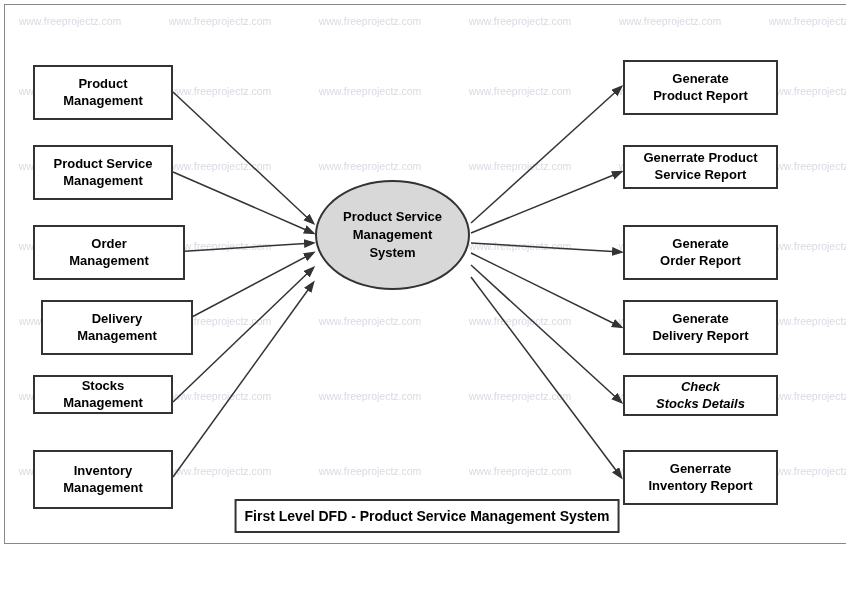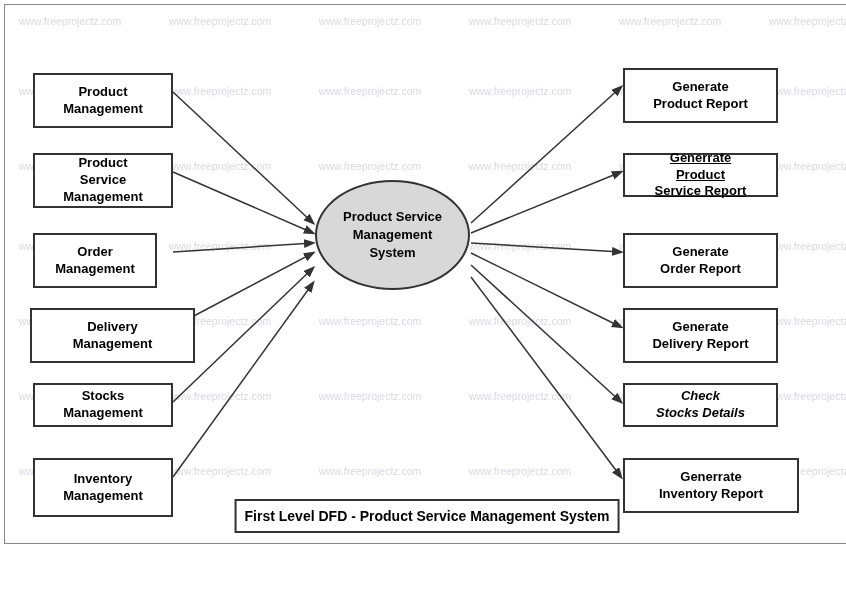--- a/index.html
+++ b/index.html
@@ -37,22 +37,21 @@
       position: absolute;
       border: 2px solid #333;
       background: #fff;
       text-align: center;
       font-size: 13px;
       font-weight: bold;
       display: flex;
       align-items: center;
       justify-content: center;
       line-height: 1.3;
-      padding: 20px;
-      margin-top: 8px;
+      padding: 12px;
     }
     .center-ellipse {
       position: absolute;
       border: 2px solid #333;
       background: #d8d8d8;
       border-radius: 50%;
       display: flex;
       align-items: center;
       justify-content: center;
       text-align: center;
@@ -182,49 +181,49 @@
 Management
 System</span>
   </div>
 
   <div class="box" style="left:28px; top:60px; width:140px; height:55px;">
     <span>Product<br>Management</span>
   </div>
   <div class="box" style="left:28px; top:140px; width:140px; height:55px;">
     <span>Product Service<br>Management</span>
   </div>
-  <div class="box" style="left:28px; top:220px; width:124px; height:55px;">
+  <div class="box" style="left:28px; top:220px; width:152px; height:55px;">
     <span>Order<br>Management</span>
   </div>
-  <div class="box" style="left:25px; top:295px; width:165px; height:55px;">
+  <div class="box" style="left:36px; top:295px; width:152px; height:55px;">
     <span>Delivery<br>Management</span>
   </div>
   <div class="box" style="left:28px; top:370px; width:140px; height:39px;">
     <span>Stocks<br>Management</span>
   </div>
   <div class="box" style="left:28px; top:445px; width:140px; height:59px;">
     <span>Inventory<br>Management</span>
   </div>
 
   <div class="box" style="left:618px; top:55px; width:155px; height:55px;">
     <span>Generate<br>Product Report</span>
   </div>
-  <div class="box" style="left:618px; top:140px; width:155px; height:38px;text-decoration:underline;">
+  <div class="box" style="left:618px; top:140px; width:155px; height:44px;">
     <span>Generrate Product<br>Service Report</span>
   </div>
   <div class="box" style="left:618px; top:220px; width:155px; height:55px;">
     <span>Generate<br>Order Report</span>
   </div>
   <div class="box" style="left:618px; top:295px; width:155px; height:55px;">
     <span>Generate<br>Delivery Report</span>
   </div>
   <div class="box" style="left:618px; top:370px; width:155px; height:41px;font-style:italic;">
     <span>Check<br>Stocks Details</span>
   </div>
-  <div class="box" style="left:618px; top:445px; width:176px; height:55px;">
+  <div class="box" style="left:618px; top:445px; width:155px; height:55px;">
     <span>Generrate<br>Inventory Report</span>
   </div>
 
   <div class="caption-bar">
     <span>First Level DFD - Product Service Management System</span>
   </div>
 
 </div>
 
 </body></html>

